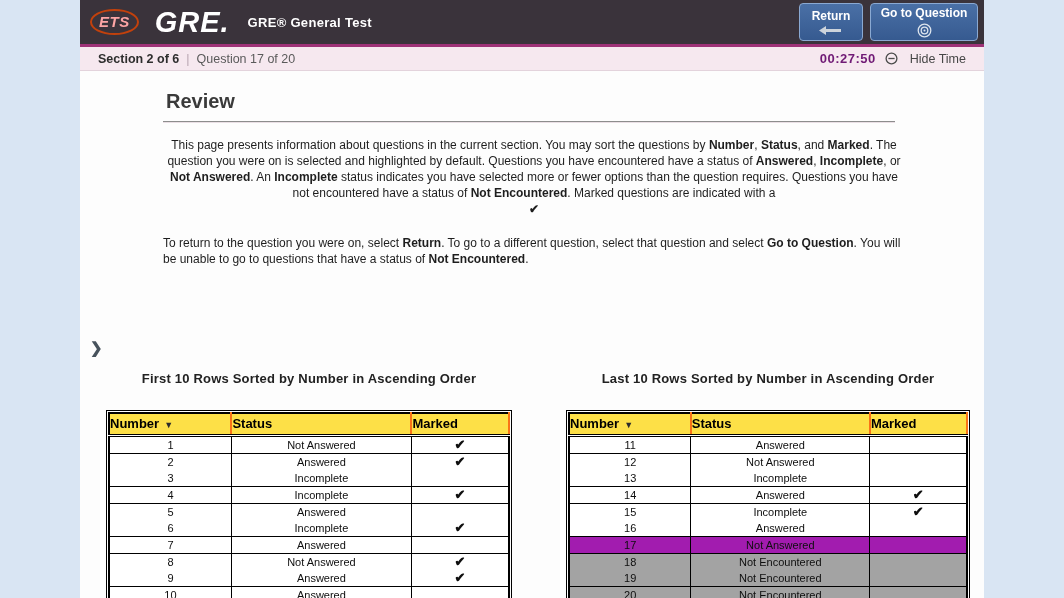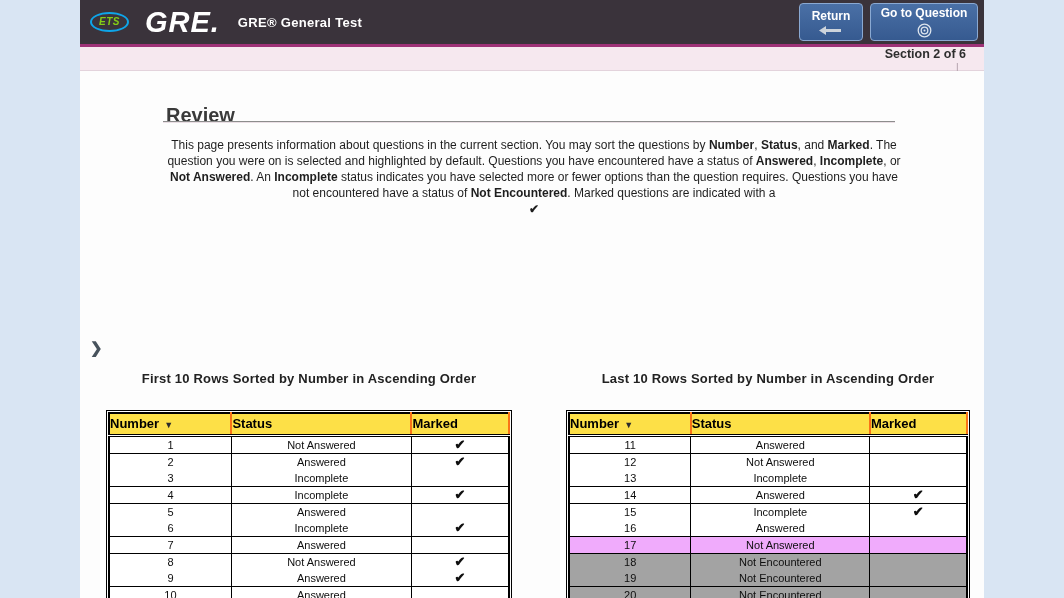--- a/index.html
+++ b/index.html
@@ -3,46 +3,46 @@
 <meta charset="utf-8">
 <style>
   * { margin:0; padding:0; box-sizing:border-box; }
   html,body { width:1064px; height:598px; }
   body { font-family:"Liberation Sans", sans-serif; background:#d9e5f3; position:relative; overflow:hidden; }
 
   .window { position:absolute; left:80px; top:0; width:904px; height:598px; background:#fdfdfd; }
 
   
   .topbar { height:44px; background:#3a333b; display:flex; align-items:center; padding:0 6px 0 10px; }
-  .ets-oval { display:inline-block; border:2px solid #0ea5e9; border-radius:50%; padding:2px 7px 3px;
-              color:#84cc16; font-weight:bold; font-style:italic; font-size:10px; letter-spacing:.5px; }
+  .ets-oval { display:inline-block; border:2px solid #c2410c; border-radius:50%; padding:2px 7px 3px;
+              color:#fca5a5; font-weight:bold; font-style:italic; font-size:15px; letter-spacing:.5px; }
   .gre-big { color:#fff; font-size:29px; font-weight:bold; font-style:italic; margin-left:16px; letter-spacing:1px; }
   .product { color:#fff; font-size:13px; font-weight:bold; margin-left:18px; letter-spacing:.3px; }
   .topbar-buttons { margin-left:auto; display:flex; gap:7px; }
   .nav-btn { width:64px; height:38px; border:1px solid #8aa9d2; border-radius:4px;
              background:linear-gradient(#4a70a6,#365a90); color:#fff; font-weight:bold; font-size:12px;
              display:flex; flex-direction:column; align-items:center; justify-content:center; gap:3px; cursor:pointer;
              font-family:"Liberation Sans", sans-serif; }
   .nav-btn.wide { width:108px; }
 
   .accent-line { height:3px; background:#9e3277; }
 
   
-  .sectionbar { height:24px; background:#f6e8ef; display:flex; align-items:flex-end; padding:0 18px;
-                font-size:12.5px; color:#333; border-bottom:1px solid #e3d3dc;flex-direction:column; }
+  .sectionbar { height:24px; background:#f6e8ef; display:flex; align-items:center; padding:0 18px;
+                font-size:12.5px; color:#333; border-bottom:1px solid #e3d3dc; }
   .sec-label { font-weight:bold; color:#2e2e2e; }
   .sec-divider { color:#b9a7b2; margin:0 7px; }
   .q-label { color:#5a5a5a; }
   .timer-area { margin-left:auto; display:flex; align-items:center; gap:9px; }
   .timer { font-weight:bold; color:#701a75; font-size:13px; letter-spacing:.5px; }
   .hide-time { display:flex; align-items:center; gap:12px; color:#474747; font-size:12.5px; cursor:pointer; }
 
   
   .content { position:relative; height:527px; background:#fdfdfd; }
-  .review-title { position:absolute; left:86px; top:33px; font-size:20px; font-weight:bold; color:#3a3a3a; }
+  .review-title { position:absolute; left:86px; top:19px; font-size:20px; font-weight:bold; color:#3a3a3a; }
   .review-rule { position:absolute; left:83px; top:50px; width:732px; height:2px;
                  border-top:1px solid #8d8d8d; border-bottom:1px solid #eadfe5; }
   .para { position:absolute; left:83px; width:742px; font-size:12px; line-height:16px; color:#1e1e1e; }
   .para b { font-weight:bold; }
   #para1 { top:66px;text-align:center; }
   #para2 { top:164px; }
   .expand-chevron { position:absolute; left:10px; top:268px; font-size:15px; font-weight:bold; color:#47525c; cursor:pointer; }
 
   
   .table-block { position:absolute; top:300px; }
@@ -52,21 +52,21 @@
   table { width:100%; border-collapse:collapse; border:2px solid #000;
           box-shadow:0 0 0 1px #fdfdfd, 0 0 0 2px #000; background:#fff; }
   col.col-number { width:30.6%; } col.col-status { width:45%; } col.col-marked { width:24.4%; }
   th { background:#fde047; border-left:1px solid #000; border-right:2px solid #f97316;
        border-bottom:3px double #000; height:22px; font-size:13px; color:#000; text-align:left; }
   .sort-icon { font-size:9px; margin-left:5px; color:#2c2c2c; }
   td { border-left:1px solid #000; border-right:1px solid #000; height:16px; line-height:16px;
        text-align:center; font-size:11px; color:#0e0e0e; padding:0; }
   tbody tr:nth-child(1) td, tbody tr:nth-child(3) td, tbody tr:nth-child(4) td,
   tbody tr:nth-child(6) td, tbody tr:nth-child(7) td, tbody tr:nth-child(9) td { border-bottom:1px solid #000; }
-  tr.selected td { background:#f0abfc; }
+  tr.selected td { background:#a21caf; }
   tr.disabled td { background:#a3a3a3; }
   td.mark { font-size:13px; font-weight:bold; }
 </style>
 </head>
 <body>
 
 <div class="window">
 
   <div class="topbar">
     <span class="ets-oval">ETS</span>
@@ -106,20 +106,21 @@
         <span>Hide Time</span>
       </span>
     </div>
   </div>
 
   <div class="content">
     <div class="review-title">Review</div>
     <div class="review-rule"></div>
 
     <div class="para" id="para1">This page presents information about questions in the current section. You may sort the questions by <b>Number</b>, <b>Status</b>, and <b>Marked</b>. The question you were on is selected and highlighted by default. Questions you have encountered have a status of <b>Answered</b>, <b>Incomplete</b>, or <b>Not Answered</b>. An <b>Incomplete</b> status indicates you have selected more or fewer options than the question requires. Questions you have not encountered have a status of <b>Not Encountered</b>. Marked questions are indicated with a<br><b>✔</b></div>
+    <div class="para" id="para2">To return to the question you were on, select <b>Return</b>. To go to a different question, select that question and select <b>Go to Question</b>. You will be unable to go to questions that have a status of <b>Not Encountered</b>.</div>
 
     <div class="expand-chevron">❯</div>
 
     <div class="table-block" id="table-block-0">
       <div class="table-title">First 10 Rows Sorted by Number in Ascending Order</div>
       <table>
         <colgroup>
             <col class="col-number">
             <col class="col-status">
             <col class="col-marked">

